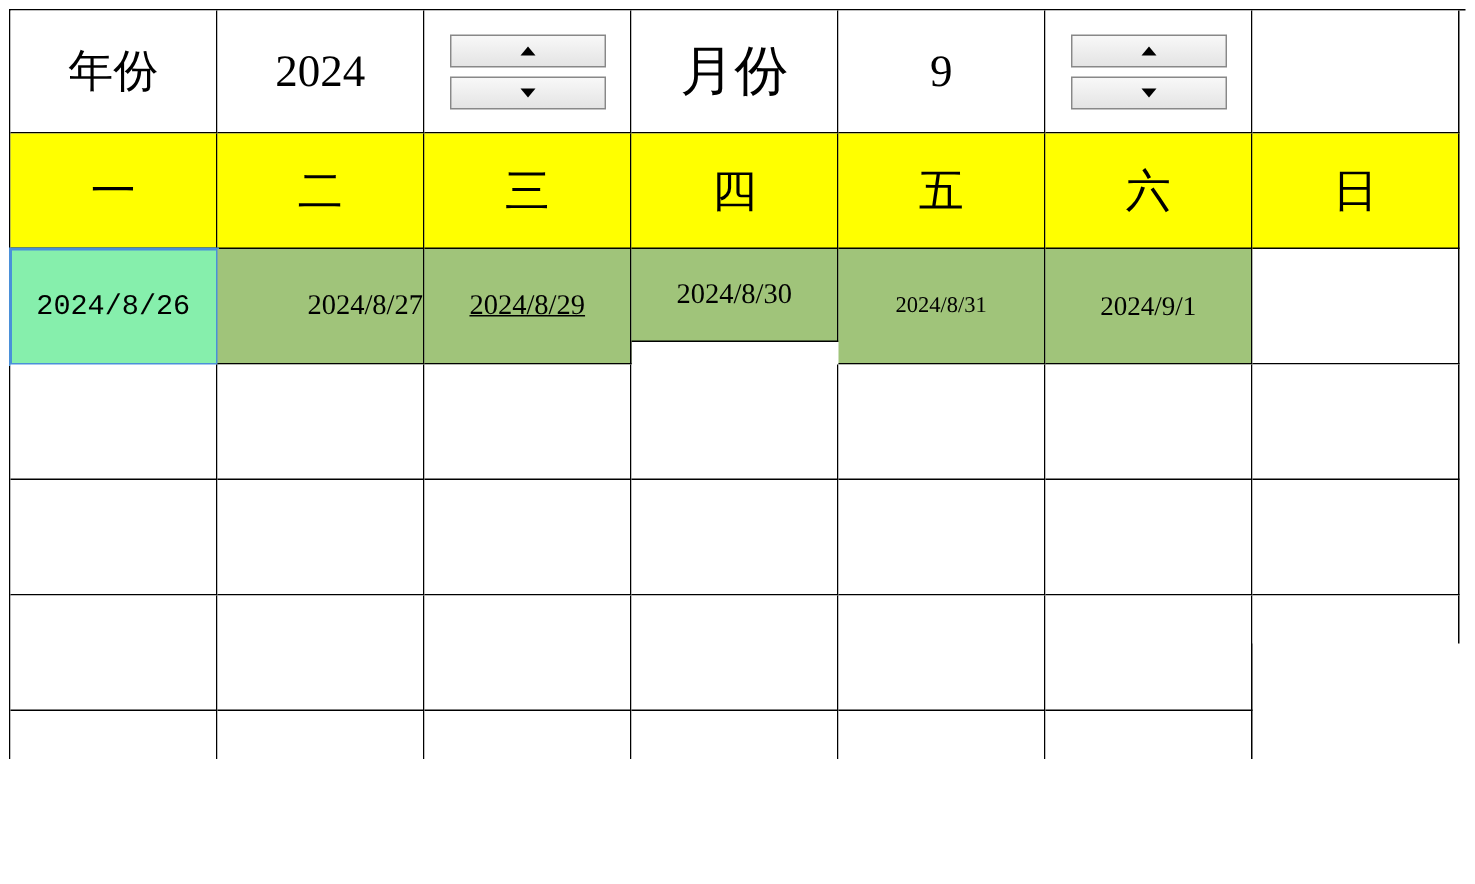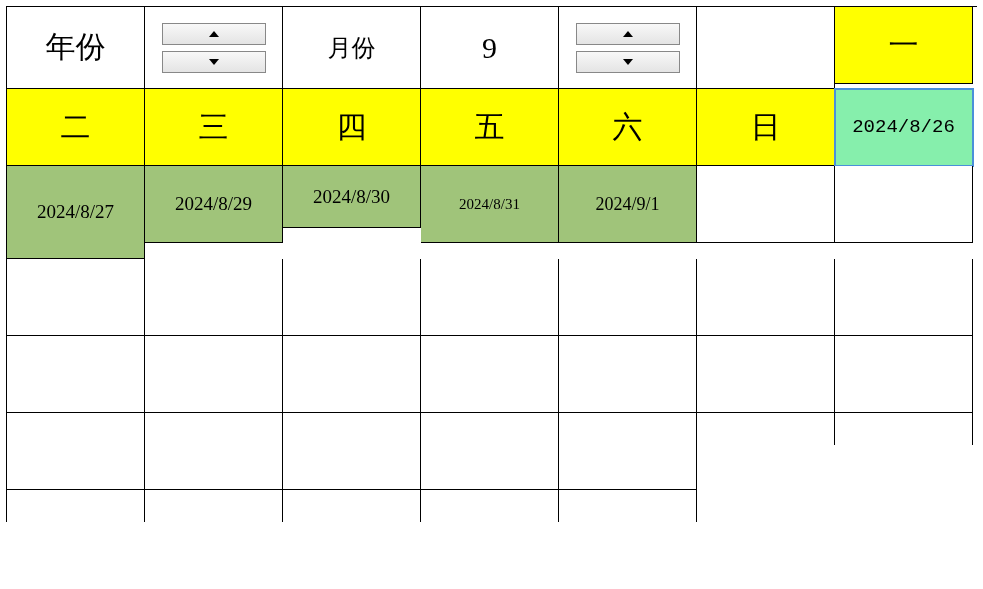--- a/index.html
+++ b/index.html
@@ -56,35 +56,38 @@
     }
   </style>
 </head>
 <body>
 
 <div class="sheet">
 
   <div class="cell" style="height:82px;font-size:30px;background:#fff;">
     <span>年份</span>
   </div>
+  <div class="cell" style="height:82px;font-size:30px;background:#fff;">
+    <span>2024</span>
+  </div>
   <div class="cell" style="height:82px;background:#fff;">
     <div class="spinner">
       <div class="spinner-btn">
         <svg viewBox="0 0 12 8">
             <polygon points="6,1 11,7 1,7" fill="#000"></polygon>
           </svg>
       </div>
       <div class="spinner-btn">
         <svg viewBox="0 0 12 8">
             <polygon points="1,1 11,1 6,7" fill="#000"></polygon>
           </svg>
       </div>
     </div>
   </div>
-  <div class="cell" style="height:82px;font-size:24px;background:#fff;">
+  <div class="cell" style="height:82px;font-size:36px;background:#fff;">
     <span>月份</span>
   </div>
   <div class="cell" style="height:82px;font-size:30px;background:#fff;">
     <span>9</span>
   </div>
   <div class="cell" style="height:82px;background:#fff;">
     <div class="spinner">
       <div class="spinner-btn">
         <svg viewBox="0 0 12 8">
             <polygon points="6,1 11,7 1,7" fill="#000"></polygon>
@@ -117,24 +120,24 @@
   <div class="cell" style="height:77px;font-size:30px;background:#ffff00;">
       <span>六</span>
     </div>
   <div class="cell" style="height:77px;font-size:30px;background:#ffff00;">
       <span>日</span>
     </div>
 
   <div class="cell selected" style="height:77px;font-size:19px;background:#86efac;font-family:Liberation Mono, monospace;">
       <span>2024/8/26</span>
     </div>
-  <div class="cell" style="height:93px;font-size:19px;background:#a0c47a;">
+  <div class="cell" style="height:77px;font-size:19px;background:#a0c47a;justify-content:flex-end;">
       <span>2024/8/27</span>
     </div>
-  <div class="cell" style="height:77px;font-size:19px;background:#a0c47a;">
+  <div class="cell" style="height:77px;font-size:19px;background:#a0c47a;text-decoration:underline;">
       <span>2024/8/29</span>
     </div>
   <div class="cell" style="height:62px;font-size:19px;background:#a0c47a;">
       <span>2024/8/30</span>
     </div>
   <div class="cell" style="height:77px;font-size:15px;background:#a0c47a;">
       <span>2024/8/31</span>
     </div>
   <div class="cell" style="height:77px;font-size:18px;background:#a0c47a;">
       <span>2024/9/1</span>

